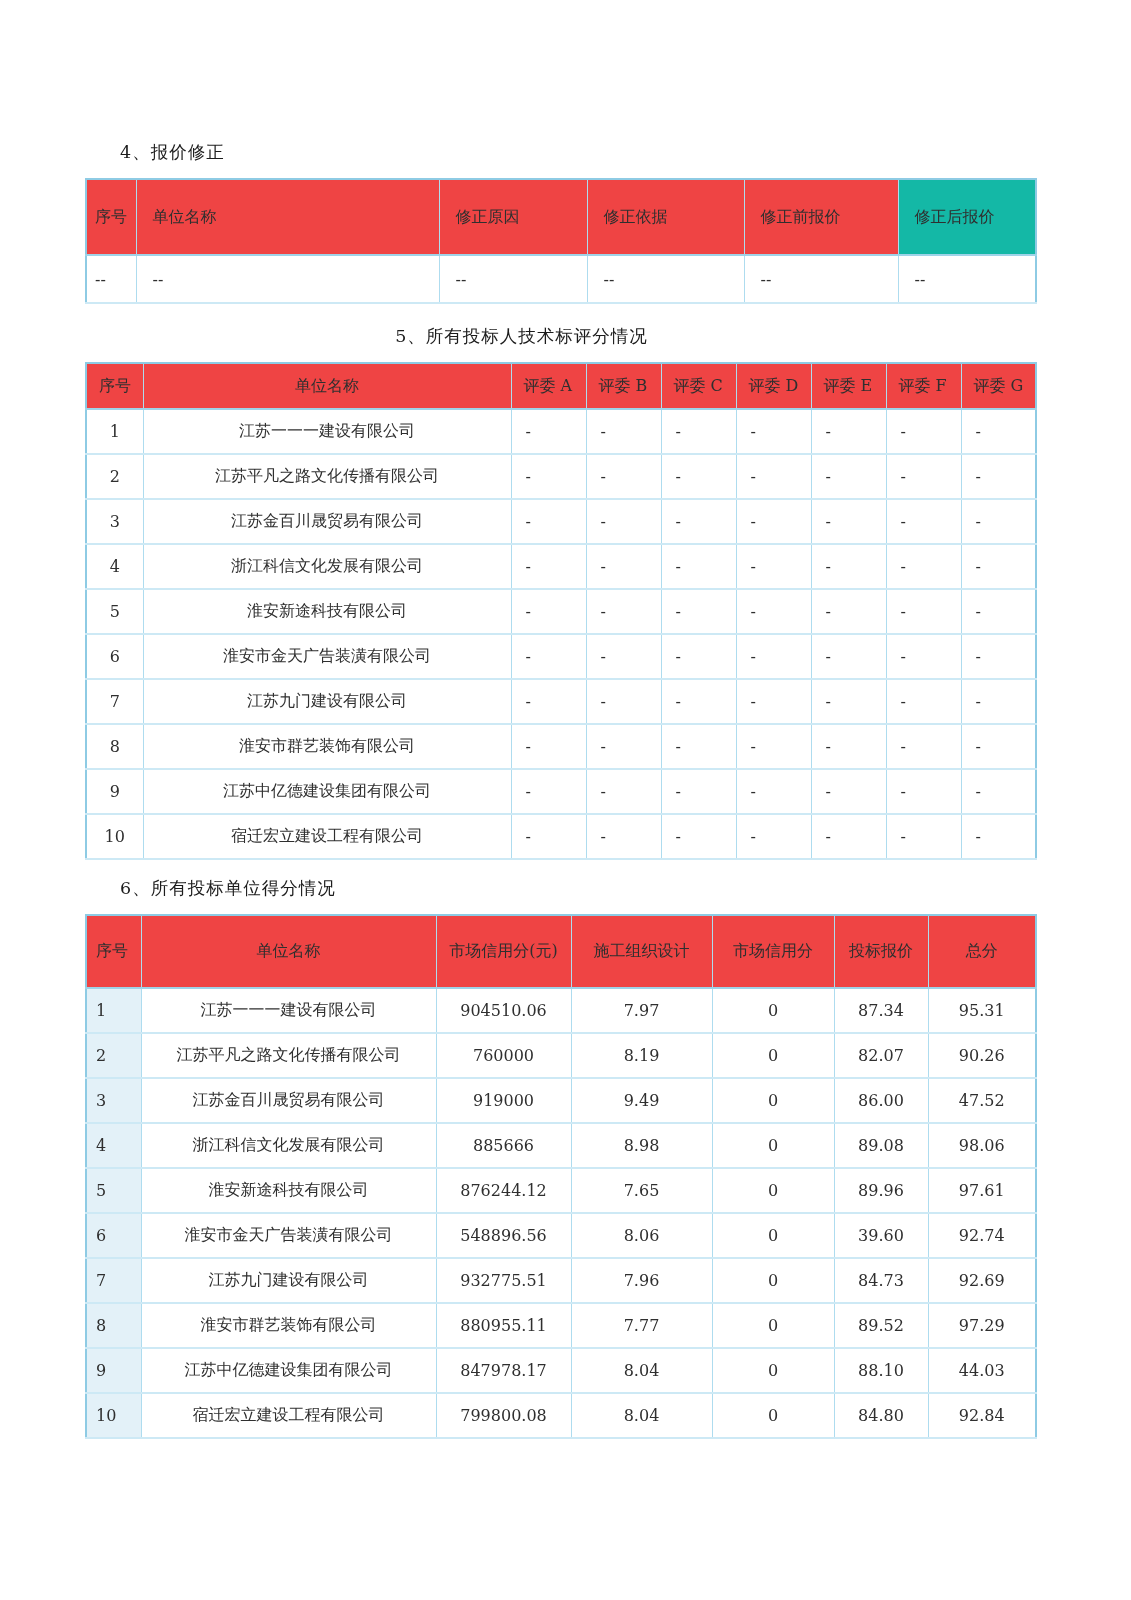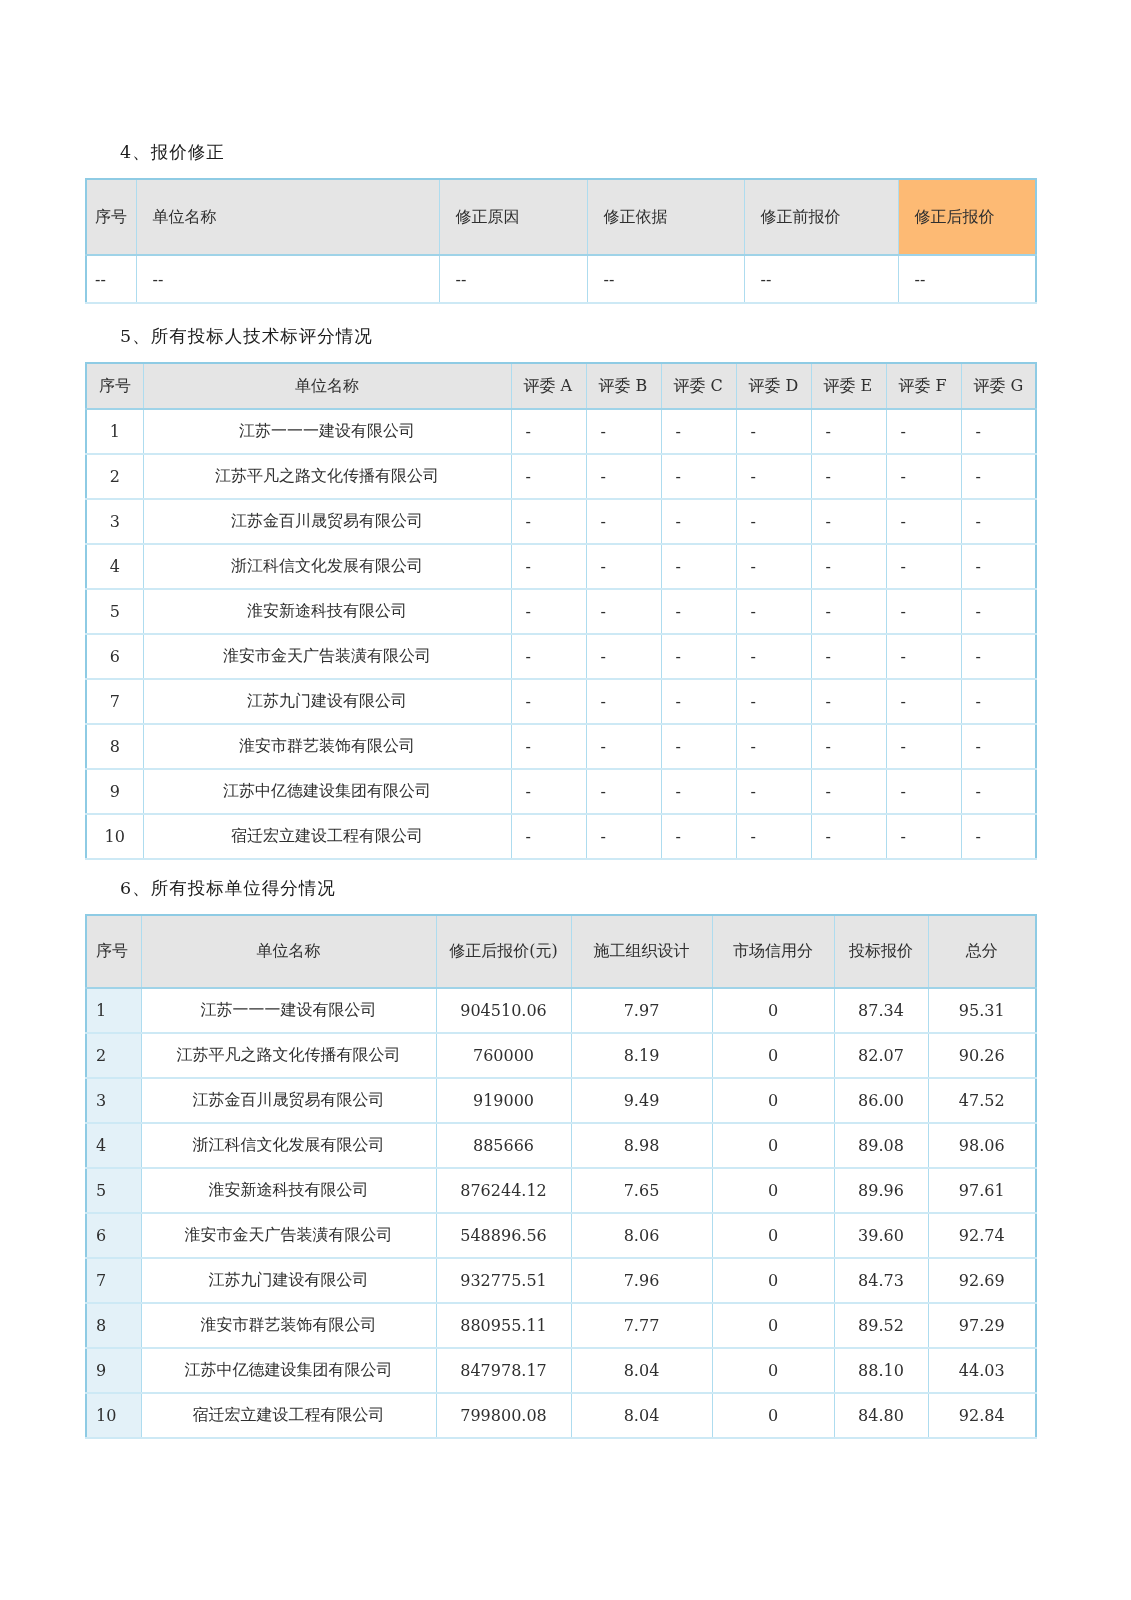--- a/index.html
+++ b/index.html
@@ -7,46 +7,46 @@
     width:1131px;height:1600px;background:#ffffff;
     font-family:"DejaVu Serif","Liberation Serif",serif;
     color:#2f2f2f;overflow:hidden;
   }
   .doc{width:838px;margin-left:85px;}
   .sec-title{
     font-size:17.5px;line-height:24px;padding-left:35px;
     color:#1c1c1c;letter-spacing:1px;
   }
   .sec-title.first{padding-top:140px;}
-  .sec-title.t5t{margin-top:20px;}
+  .sec-title.t5t{margin-top:20px;text-align:center;}
   .sec-title.t6t{margin-top:16px;}
   table.doc-table{
     width:950px;table-layout:fixed;border-collapse:collapse;
     font-size:16px;margin-top:14px;
     border:2px solid #8ecbe4;
   }
   .t4{margin-top:22px;}
   .t6{margin-top:16px;}
   .doc-table th,.doc-table td{
     border:1px solid #aedcef;
     border-bottom:2px solid #cde9f5;
     overflow:hidden;white-space:nowrap;
     font-weight:normal;
     padding:0;
   }
   .doc-table th{
-    background:#e5e5e5;
+    background:#ef4444;
     border-bottom:2px solid #9fd3e8;
   }
   
   .t4 th{height:74px;text-align:left;padding-left:16px;}
   .t4 td{height:46px;text-align:left;padding-left:16px;}
   .t4 th:first-child,.t4 td:first-child{padding-left:8px;}
   .t4 th:first-child{white-space:normal;line-height:22px;}
-  .t4 thead th:last-child{background:#fdba74;}
+  .t4 thead th:last-child{background:#14b8a6;}
   
   .t5 th{height:44px;text-align:left;padding-left:12px;}
   .t5 th:nth-child(2){text-align:center;padding-left:0;}
   .t5 td{height:43px;}
   .t5 td:nth-child(1),.t5 td:nth-child(2){text-align:center;}
   .t5 td:nth-child(n+3){text-align:left;padding-left:14px;}
   
   .t6 th{height:71px;text-align:center;}
   .t6 th:first-child{text-align:left;padding-left:9px;}
   .t6 td{height:43px;text-align:center;}
@@ -240,21 +240,21 @@
         <col style="width:135px">
       <col style="width:141px">
         <col style="width:122px">
         <col style="width:94px">
       <col style="width:108px">
     </colgroup>
   <thead>
         <tr>
           <th>序号</th>
           <th>单位名称</th>
-          <th>修正后报价(元)</th>
+          <th>市场信用分(元)</th>
           <th>施工组织设计</th>
           <th>市场信用分</th>
           <th>投标报价</th>
           <th>总分</th>
         </tr>
       </thead>
       <tbody>
         <tr>
           <td>1</td>
           <td>江苏一一一建设有限公司</td>

